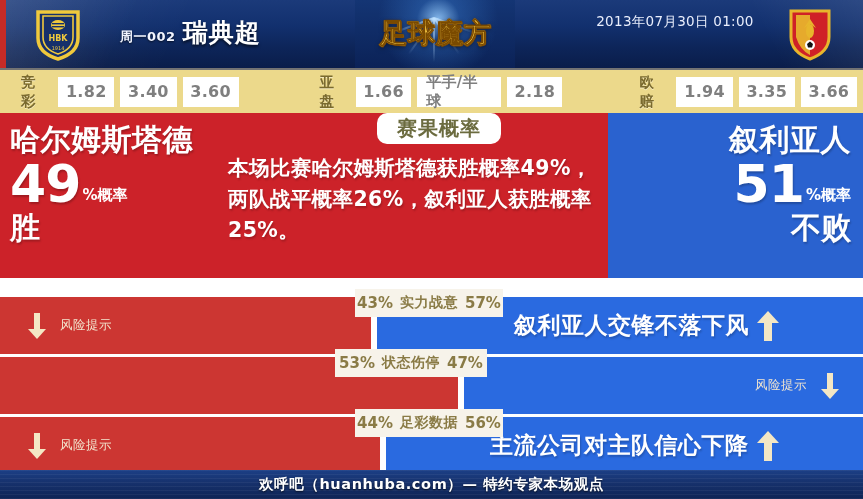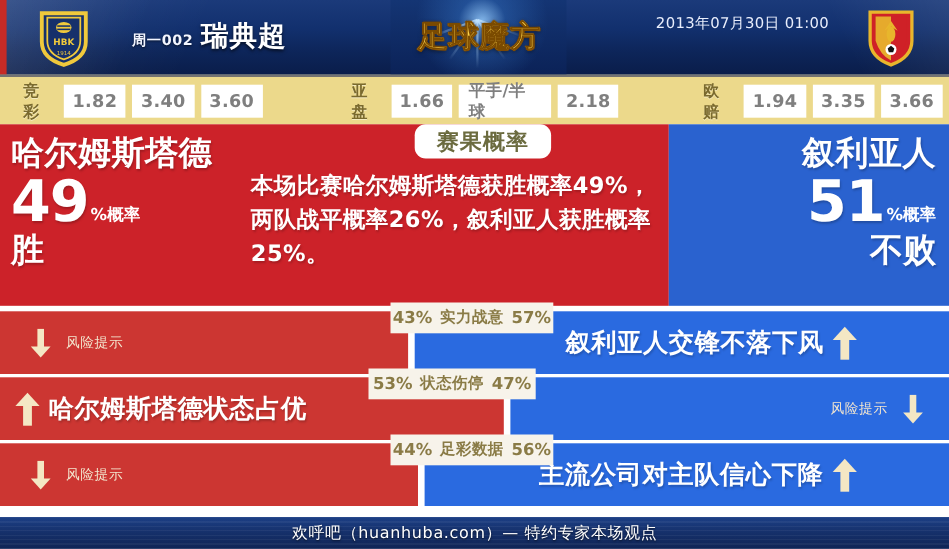--- a/index.html
+++ b/index.html
@@ -122,21 +122,21 @@
   .team-res { font-size:30px; font-weight:bold; line-height:1.1; margin-top:1px;
     text-shadow:1px 2px 2px rgba(0,0,0,.22); }
   .summary {
     position:absolute; left:228px; top:40px; width:380px;
     color:#ffffff; font-size:20.5px; font-weight:bold; line-height:1.5;
     letter-spacing:0.4px; text-shadow:1px 2px 2px rgba(0,0,0,.2);
     z-index:3;
   }
 
   
-  .cmp { position:absolute; left:0; width:863px; height:57px; }
+  .cmp { position:absolute; left:0; width:863px; height:57px;margin-top:14px; }
   .cmp .bar-red { position:absolute; left:0; top:0; height:57px; background:#cc3632; }
   .cmp .bar-blue { position:absolute; top:0; right:0; height:57px; background:#2a6ae0; }
   .cmp-tag {
     position:absolute; top:-8px; height:28px; background:#f7f3ea;
     display:flex; align-items:center; justify-content:center; gap:7px;
     padding:0 9px; z-index:6; white-space:nowrap;
   }
   .cmp-tag .tg-pct { font-size:15px; font-weight:bold; color:#8a7b46; }
   .cmp-tag .tg-name { font-size:14px; font-weight:bold; color:#8a7b46; letter-spacing:0.5px; }
   .verdict {
@@ -171,21 +171,21 @@
 
   
   .footer {
     position:absolute; left:0; top:470px; width:863px; height:29px;
     background:
       repeating-linear-gradient(180deg, rgba(255,255,255,0.05) 0px, rgba(255,255,255,0.05) 1px, rgba(0,0,0,0) 1px, rgba(0,0,0,0) 4px),
       linear-gradient(180deg,#1c3f86 0%,#16316c 45%,#0f2455 100%);
     display:flex; align-items:center; justify-content:center;
   }
   .footer .f-text {
-    color:#ffffff; font-size:14.5px; font-weight:normal; letter-spacing:0.6px;
+    color:#ffffff; font-size:14.5px; font-weight:bold; letter-spacing:0.6px;
     text-shadow:0 1px 2px rgba(0,0,0,.7);
   }
 </style>
 </head>
 <body>
 
 <div id="app">
 
   <div class="header">
     <div class="sheen-l"></div>
@@ -314,26 +314,20 @@
   </div>
 
   <div class="cmp" style="top:343px">
     <div class="bar-red" style="width:458px"></div>
     <div class="bar-blue" style="left:464px; width:399px"></div>
     <div class="cmp-tag" style="left:335px; width:152px">
       <span class="tg-pct">53%</span>
       <span class="tg-name">状态伤停</span>
       <span class="tg-pct">47%</span>
     </div>
-    <div class="verdict" style="left:14px">
-      <span class="arrow big up">
-          <i></i>
-        </span>
-      <span>哈尔姆斯塔德状态占优</span>
-    </div>
     <div class="risk" style="right:24px">
       <span class="risk-text">风险提示</span>
       <span class="arrow down">
           <i></i>
         </span>
     </div>
   </div>
 
   <div class="cmp" style="top:403px">
     <div class="bar-red" style="width:380px"></div>

